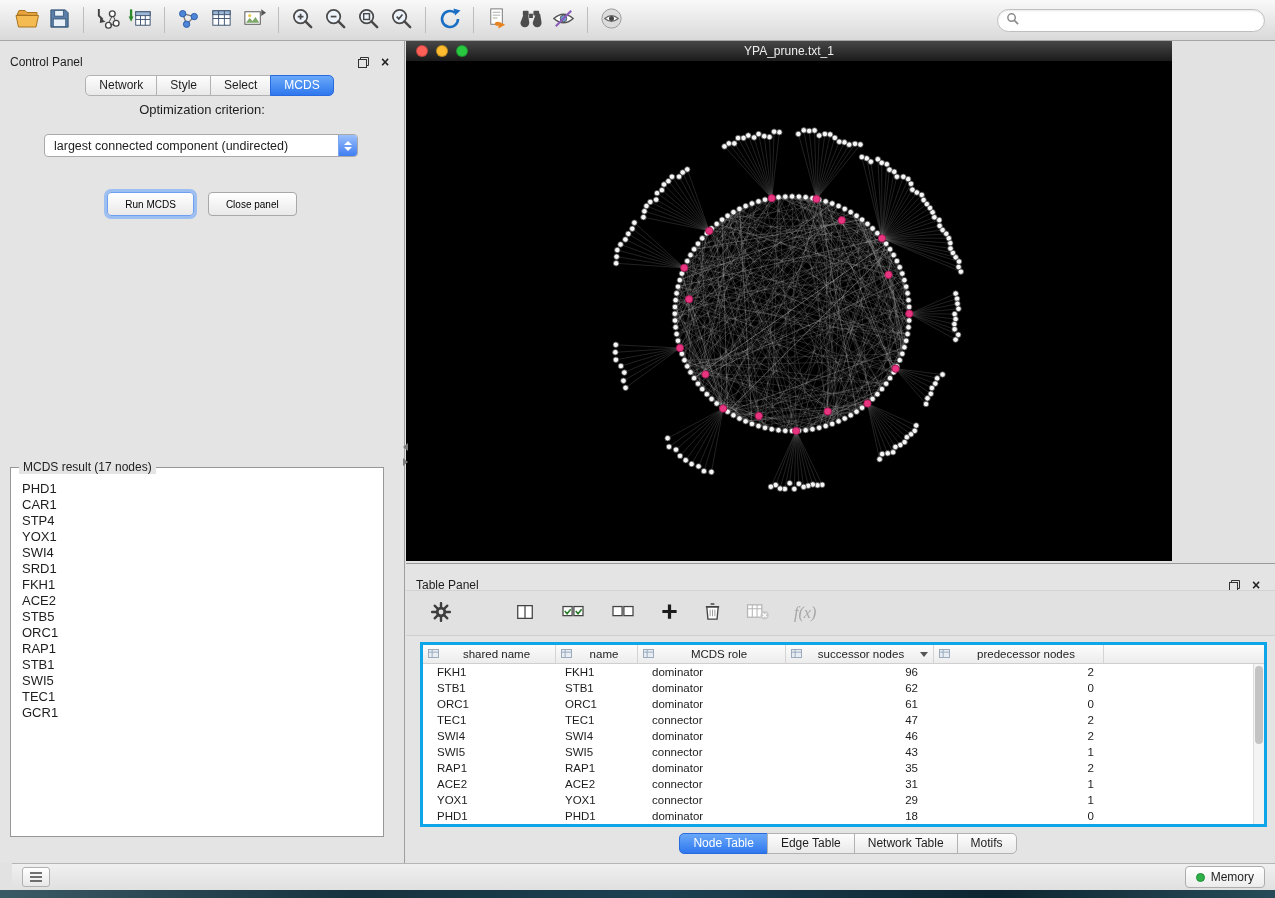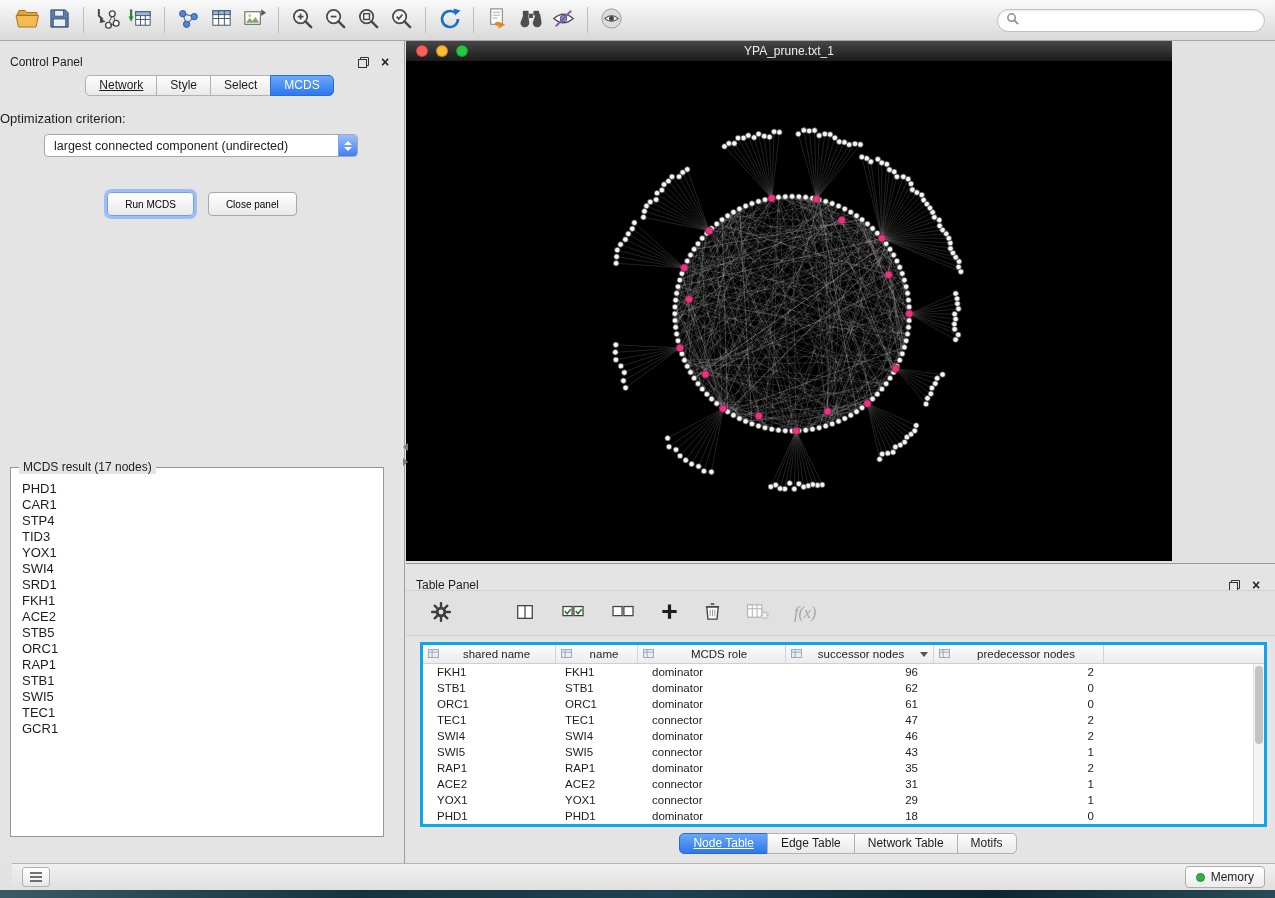--- a/index.html
+++ b/index.html
@@ -14,24 +14,24 @@
   .search input{border:none;outline:none;flex:1;font-size:12px;background:transparent;font-family:"Liberation Sans",sans-serif;}
 
   
   .cpanel{position:absolute;left:0;top:41px;width:405px;height:822px;background:#e4e4e4;border-right:1px solid #9f9f9f;}
   .phead{height:26px;display:flex;align-items:center;padding:0 10px;font-size:12px;margin-top:8px;}
   .phead .sp{flex:1;}
   .picon{width:18px;height:16px;display:flex;align-items:center;justify-content:center;margin-left:4px;color:#222;}
   .xglyph{font-size:14px;font-weight:bold;line-height:1;}
   .tabs{display:flex;justify-content:center;}
   .tab{height:21px;line-height:19px;padding:0 13px;font-size:12px;background:linear-gradient(#fdfdfd,#e9e9e9);border:1px solid #b2b2b2;margin-left:-1px;white-space:nowrap;}
-  .tab:first-child{border-radius:5px 0 0 5px;margin-left:15px;text-decoration:underline;}
+  .tab:first-child{border-radius:5px 0 0 5px;margin-left:15px;}
   .tab:last-child{border-radius:0 5px 5px 0;}
   .tab.active{background:linear-gradient(#6aa9f8,#2e77ee);border-color:#2a6adf;color:#fff;}
-  .optlabel{position:absolute;left:0;right:0;top:70px;text-align:left;font-size:13px;}
+  .optlabel{position:absolute;left:0;right:0;top:61px;text-align:center;font-size:13px;}
   .combo{position:absolute;left:44px;top:93px;width:314px;height:23px;background:#fff;border:1px solid #a9a9a9;border-radius:4px;display:flex;align-items:stretch;font-size:12.5px;overflow:hidden;}
   .combo .cval{flex:1;display:flex;align-items:center;padding-left:9px;white-space:nowrap;}
   .combo .cap{width:19px;background:linear-gradient(#9cc0fb,#3f7ef2);display:flex;flex-direction:column;align-items:center;justify-content:center;gap:2px;border-left:1px solid #7aa4ee;}
   .cap .tri-u{width:0;height:0;border-left:4px solid transparent;border-right:4px solid transparent;border-bottom:4px solid #fff;}
   .cap .tri-d{width:0;height:0;border-left:4px solid transparent;border-right:4px solid transparent;border-top:4px solid #fff;}
   .btnrow{position:absolute;left:0;right:0;top:127px;display:flex;justify-content:center;gap:14px;}
   .btn{height:24px;padding:0 17px;font-size:10px;background:linear-gradient(#ffffff,#e9e9e9);border:1px solid #a8a8a8;border-radius:4px;font-family:"Liberation Sans",sans-serif;margin-top:24px;}
   .btn.focus{box-shadow:0 0 0 3px rgba(110,165,250,.6);border-color:#6f9ff0;}
   .resultbox{position:absolute;left:10px;right:20px;top:426px;bottom:26px;border:1px solid #979797;background:#fff;}
   .resultbox .blabel{position:absolute;top:-8px;left:8px;background:#e4e4e4;padding:0 4px;font-size:12px;}
@@ -251,21 +251,20 @@
     <div class="btnrow">
       <button class="btn focus">Run MCDS</button>
       <button class="btn">Close panel</button>
     </div>
     <div class="resultbox">
       <span class="blabel">MCDS result (17 nodes)</span>
       <div class="rlist">
           <div>PHD1</div>
           <div>CAR1</div>
           <div>STP4</div>
-          <div>TID3</div>
           <div>YOX1</div>
           <div>SWI4</div>
           <div>SRD1</div>
           <div>FKH1</div>
           <div>ACE2</div>
           <div>STB5</div>
           <div>ORC1</div>
           <div>RAP1</div>
           <div>STB1</div>
           <div>SWI5</div>

